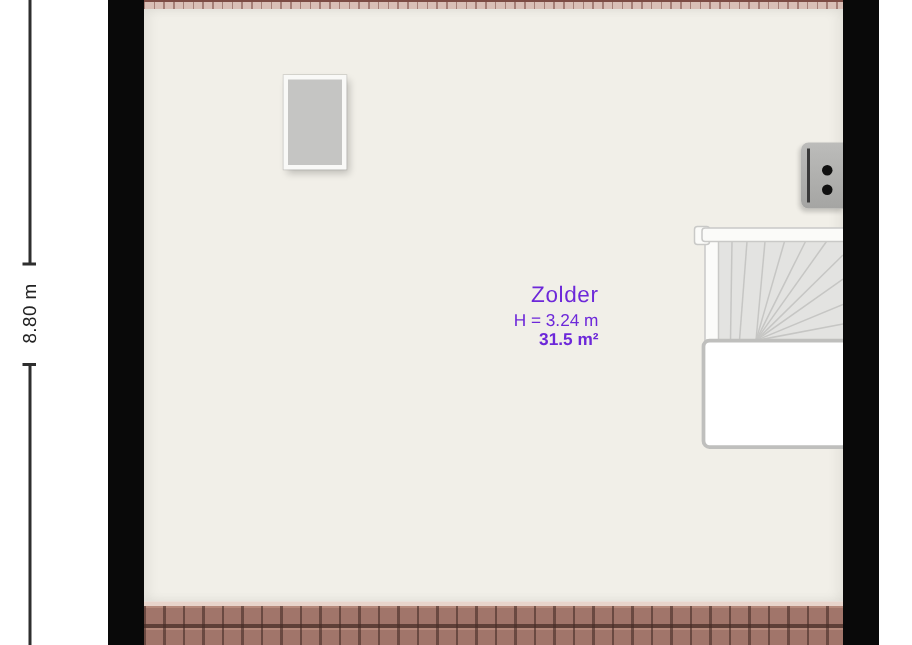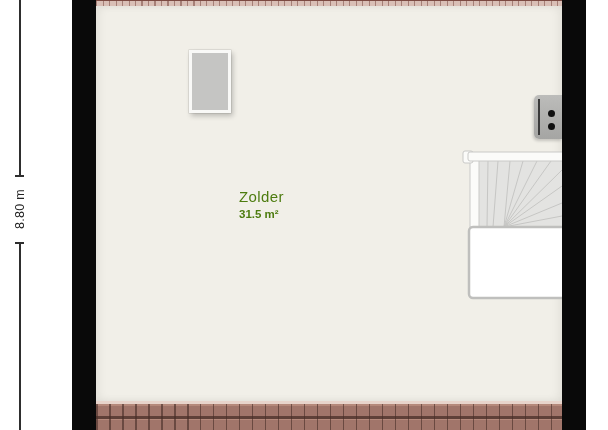--- a/index.html
+++ b/index.html
@@ -104,22 +104,22 @@
     border: 3px solid #f9f9f7;
     box-shadow: 0 0 0 0.5px rgba(0,0,0,0.15), 2px 3px 5px rgba(0,0,0,0.22);
   }
 
   
   .room-label {
     position: absolute;
     left: 239px;
     top: 188px;
     width: 160px;
-    text-align: left;
-    color: #4d7c0f;
+    text-align: right;
+    color: #6d28d9;
   }
   .room-name   { font-size: 15px; line-height: 17px; margin-bottom: 3px; letter-spacing: 0.4px; }
   .room-height { font-size: 11.5px; line-height: 13px; }
   .room-area   { font-size: 11.5px; line-height: 13px; font-weight: bold; }
 
   
   .boiler {
     position: absolute;
     left: 534px;
     top: 95px;
@@ -172,20 +172,21 @@
   <div class="roof-edge-top"></div>
 
   <div class="floor"></div>
 
   <div class="roof-tiles"></div>
 
   <div class="skylight"></div>
 
   <div class="room-label">
     <div class="room-name">Zolder</div>
+    <div class="room-height">H = 3.24 m</div>
     <div class="room-area">31.5 m²</div>
   </div>
 
   <div class="boiler">
     <div class="boiler-line"></div>
     <div class="boiler-dot d1"></div>
     <div class="boiler-dot d2"></div>
   </div>
 
   <svg class="stairs" width="102" height="156" viewBox="0 0 102 156">

